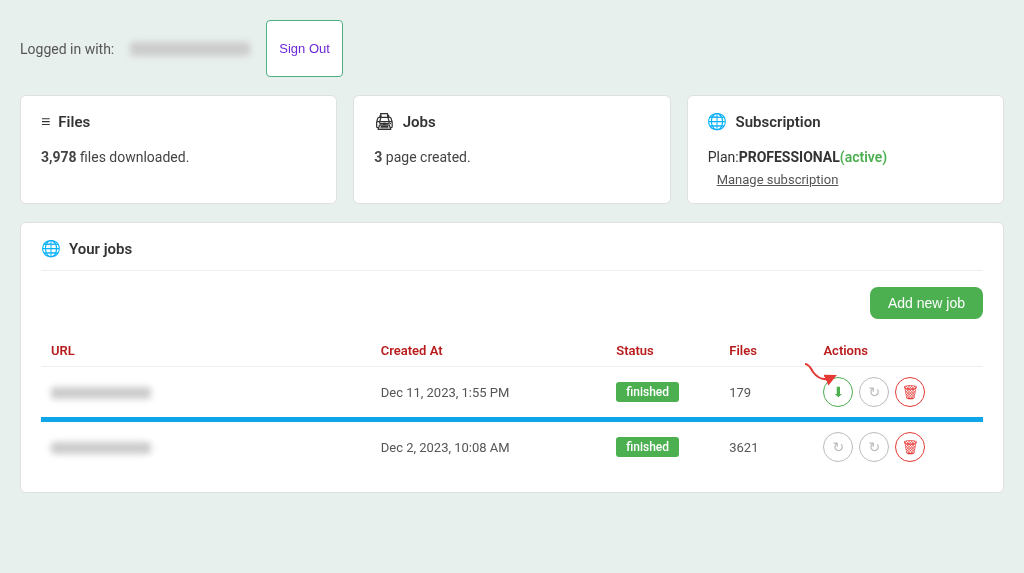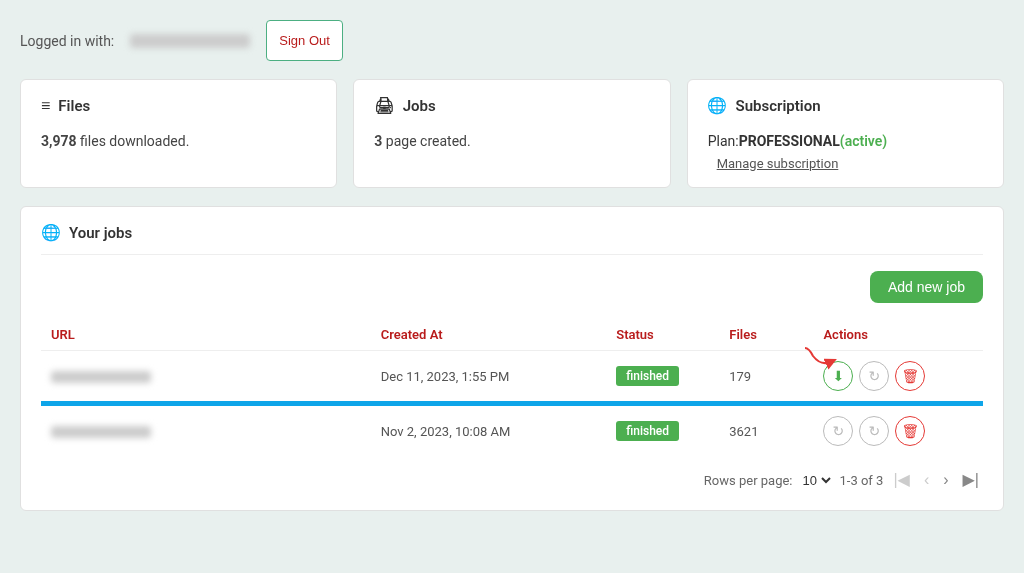--- a/index.html
+++ b/index.html
@@ -34,23 +34,23 @@
       display: inline-block;
       width: 100px;
       height: 12px;
       background: #ccc;
       border-radius: 3px;
       filter: blur(3px);
       vertical-align: middle;
     }
     .sign-out-btn {
       border: 1px solid #4caf82;
-      color: #b91c1c;
+      color: #6d28d9;
       background: white;
-      padding: 12px 12px;
+      padding: 20px 12px;
       border-radius: 4px;
       cursor: pointer;
       font-size: 13px;
     }
     .cards-row {
       display: flex;
       gap: 16px;
       margin-bottom: 18px;
     }
     .card {
@@ -320,40 +320,27 @@
                 </svg>
                 <button class="action-btn green-border" title="Download">⬇</button>
               </div>
               <button class="action-btn gray-border" title="Refresh">↻</button>
               <button class="action-btn red-border" title="Delete">🗑</button>
             </div>
           </td>
         </tr>
         <tr>
           <td><span class="blurred-text-xs"></span></td>
-          <td>Nov 2, 2023, 10:08 AM</td>
+          <td>Dec 2, 2023, 10:08 AM</td>
           <td><span class="status-badge">finished</span></td>
           <td>3621</td>
           <td>
             <div class="actions-cell">
               <button class="action-btn gray-border" title="Download">↻</button>
               <button class="action-btn gray-border" title="Refresh">↻</button>
               <button class="action-btn red-border" title="Delete">🗑</button>
             </div>
           </td>
         </tr>
       </tbody>
   </table>
 
-  <div class="pagination-row">
-    <span>Rows per page:</span>
-    <select class="page-select">
-      <option>10</option>
-      <option>25</option>
-      <option>50</option>
-    </select>
-    <span>1-3 of 3</span>
-    <button class="page-btn" disabled="">|◀</button>
-    <button class="page-btn" disabled="">‹</button>
-    <button class="page-btn">›</button>
-    <button class="page-btn">▶|</button>
-  </div>
 </div>
 
 </body></html>

